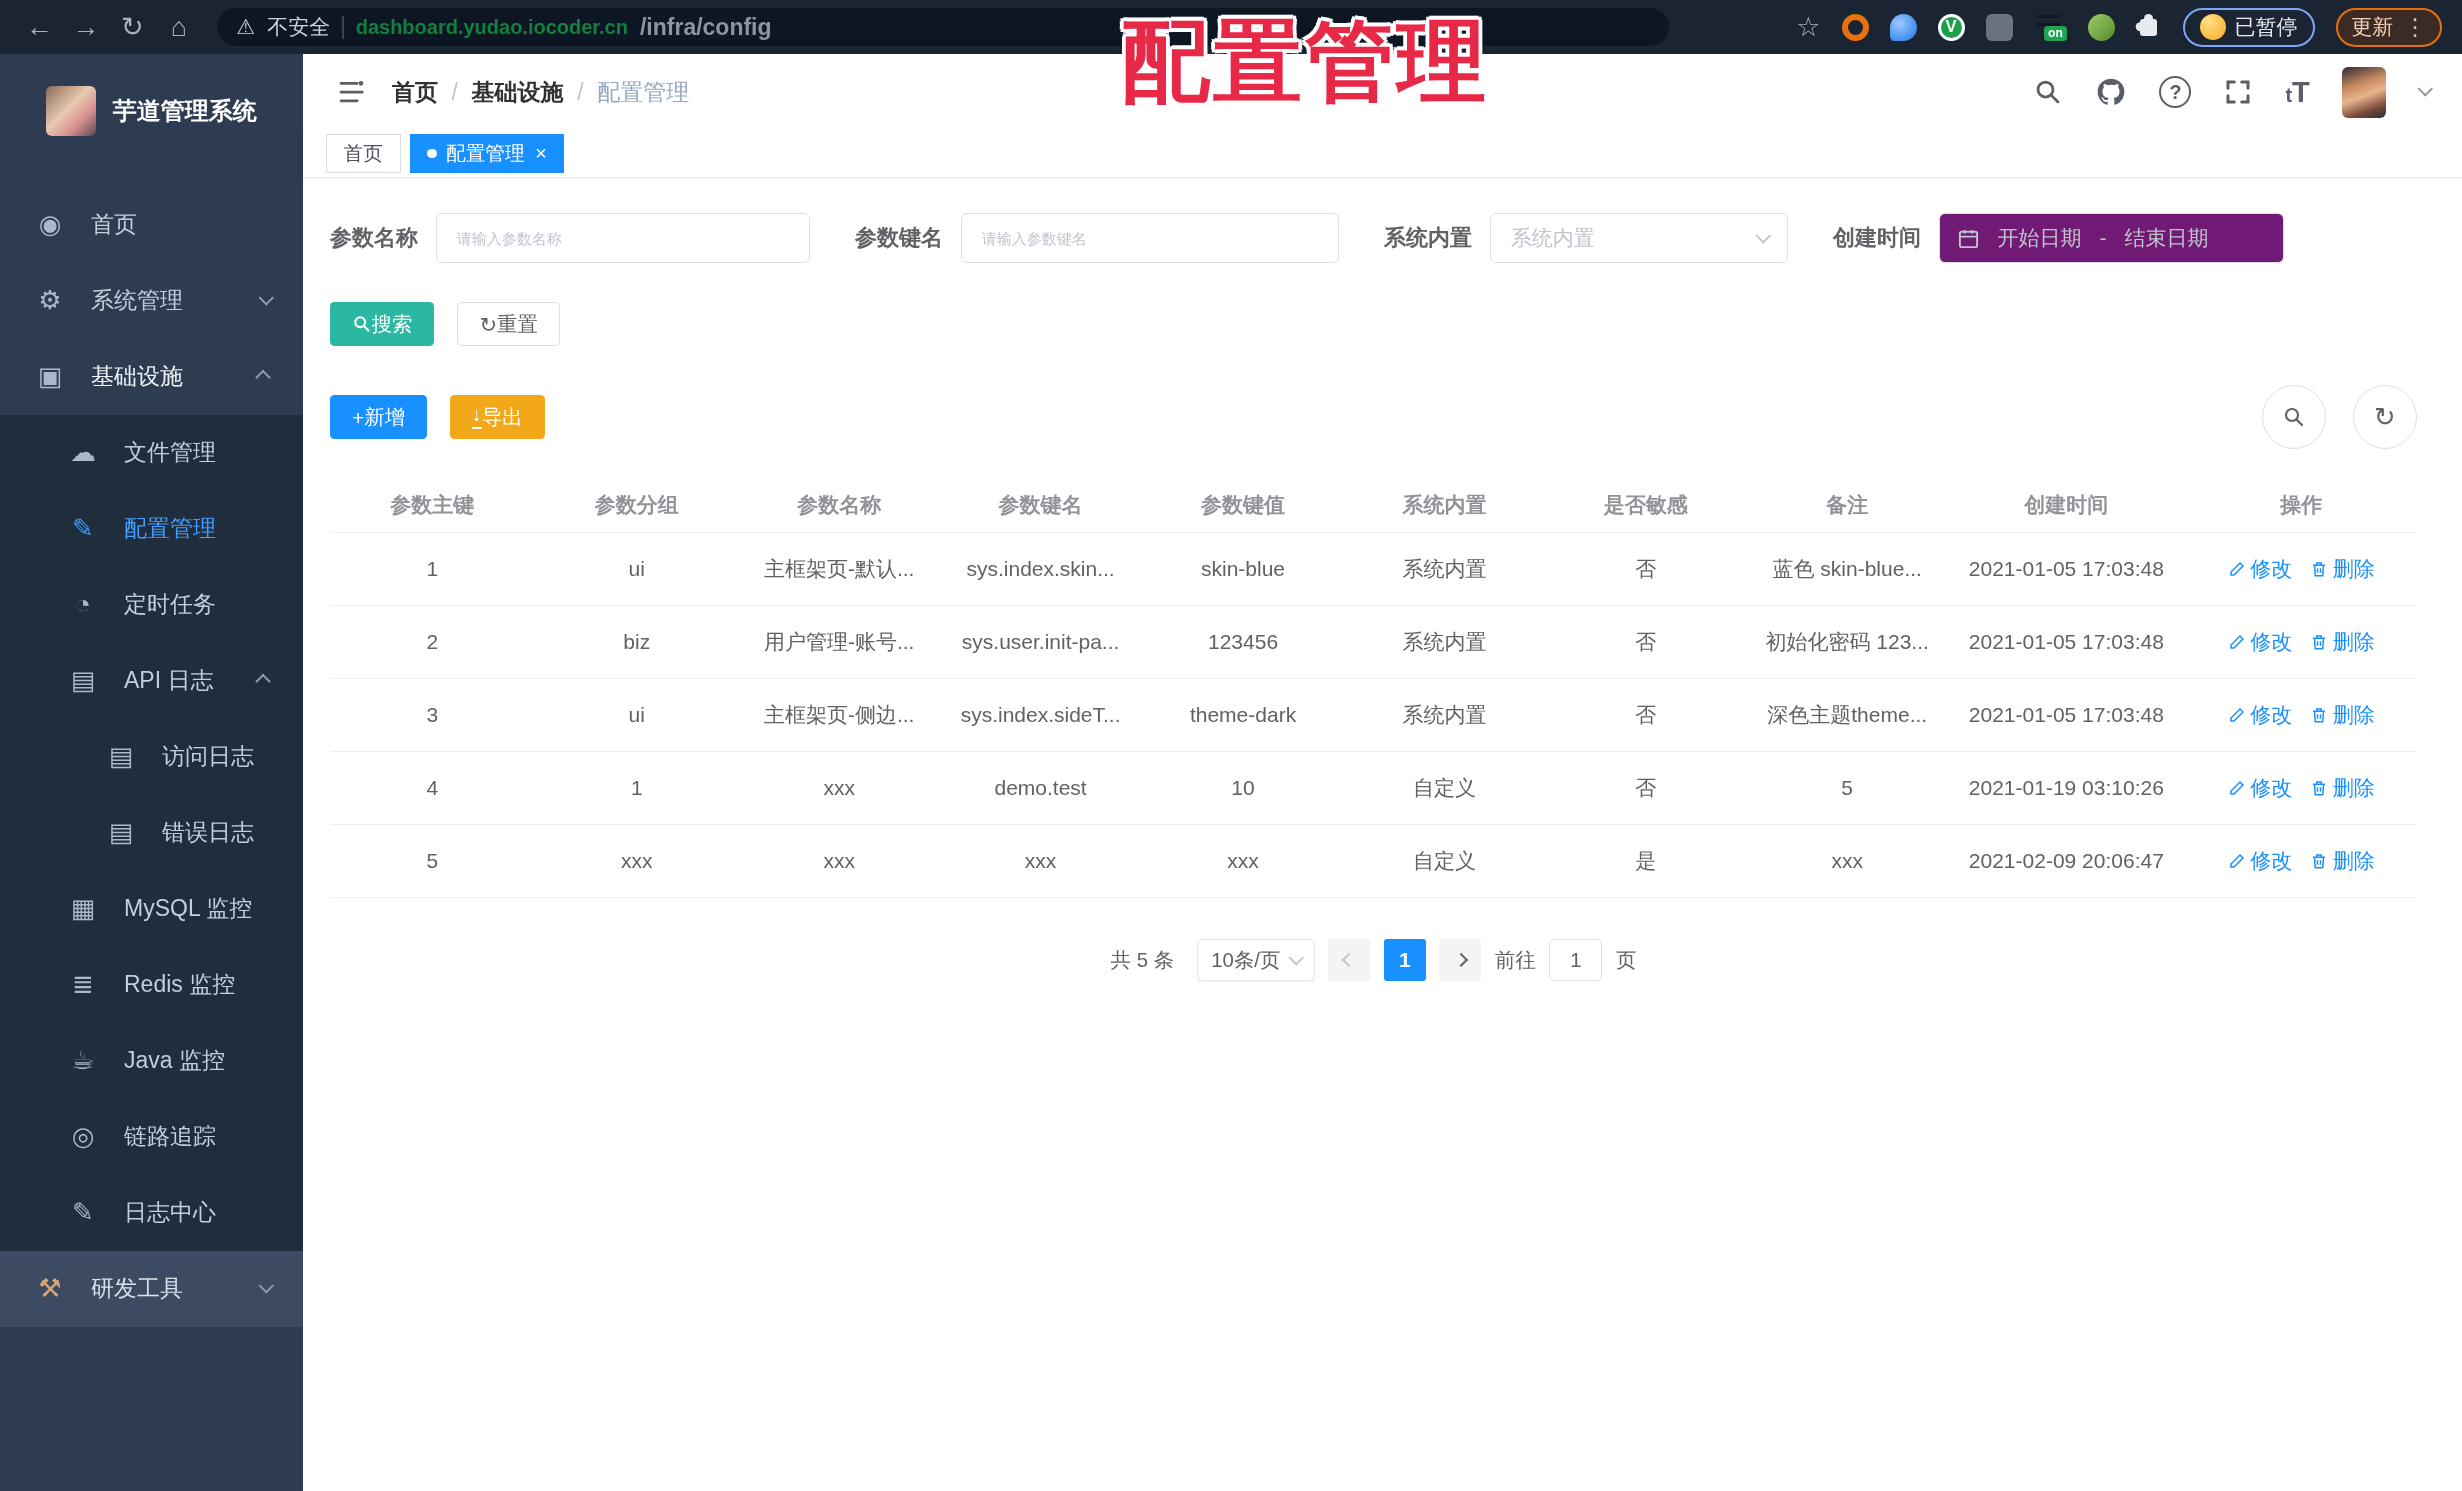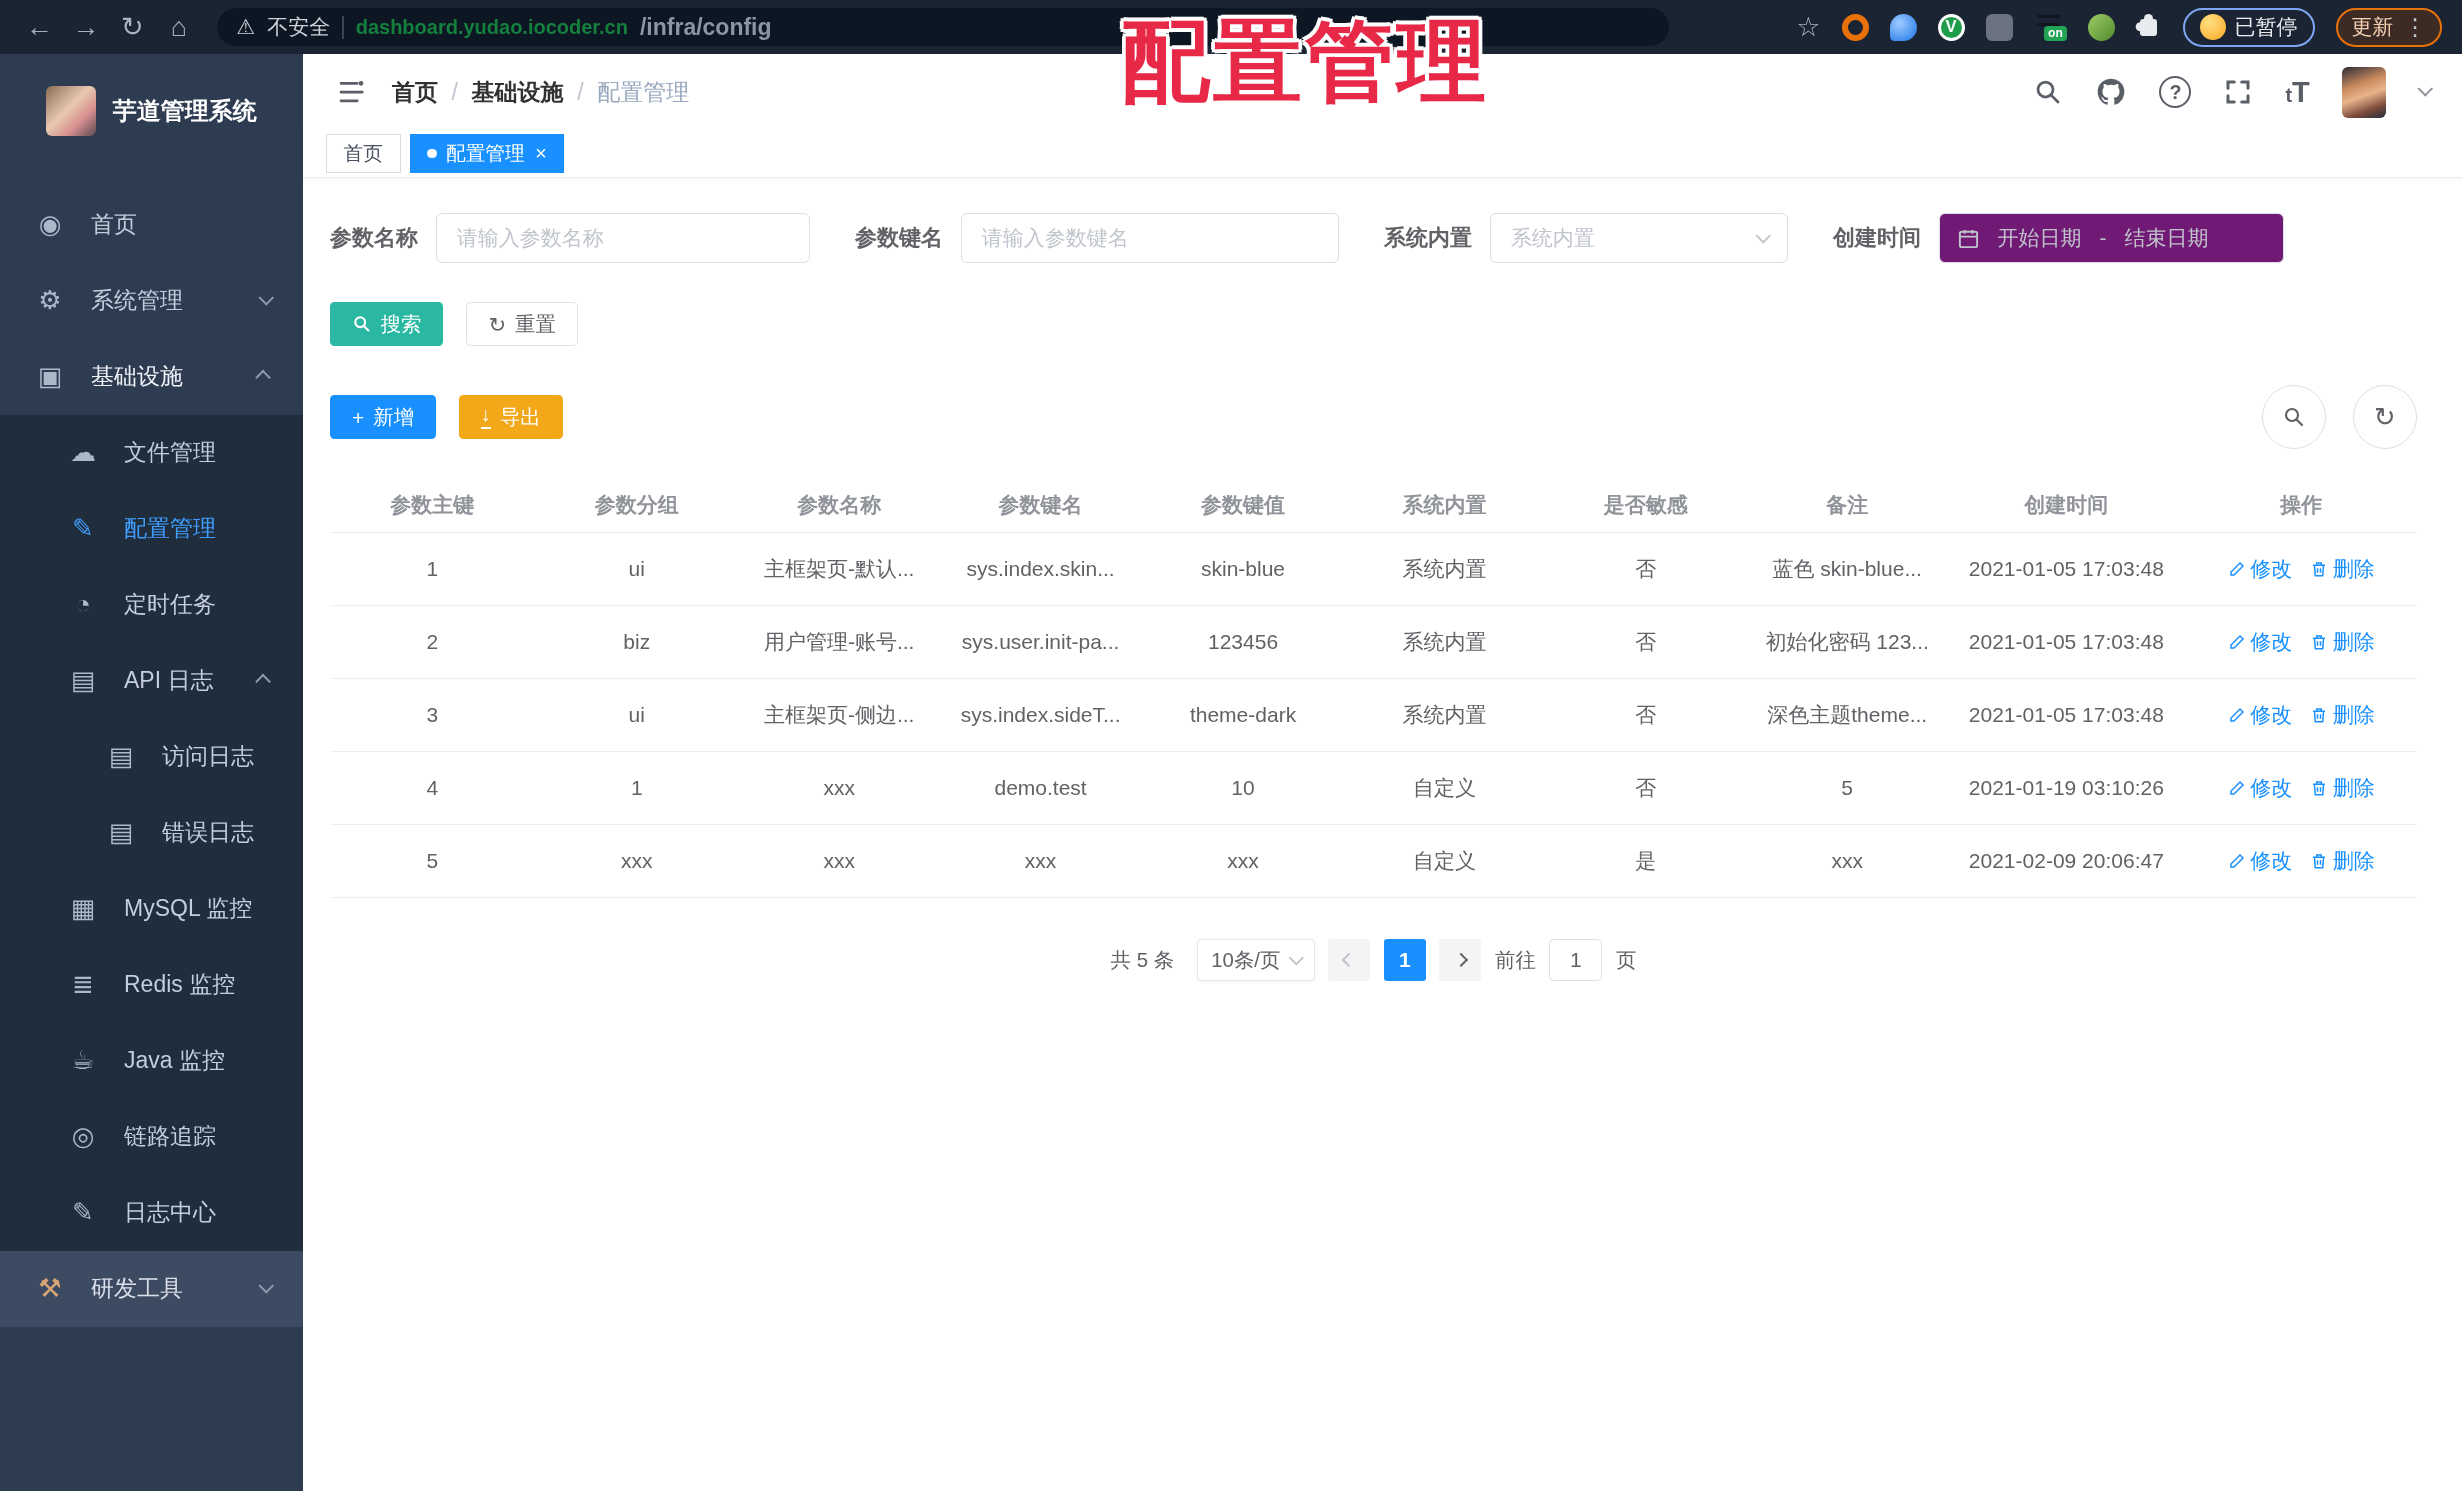--- a/index.html
+++ b/index.html
@@ -96,34 +96,34 @@
   .tag.active { background:#1890ff; border-color:#1890ff; color:#fff; }
   .tag .dot { width:9.8px; height:9.8px; border-radius:50%; background:#fff; }
   .tag .close { font-size:19.7px; margin-left:1.5px; }
 
   .content { flex:1; padding:35px 45px 0 27px; position:relative; min-width:0; }
 
   
   .search-form { display:flex; align-items:center; }
   .fgroup { display:flex; align-items:center; margin-right:45px; }
   .flabel { font-size:22px; color:#606266; font-weight:bold; margin-right:18px; white-space:nowrap; }
-  .finput { height:50px; border:0.8px solid #dcdfe6; border-radius:6px; padding:0 19.7px; font-size:21px;
+  .finput { height:50px; border:0.8px solid #dcdfe6; border-radius:6px; padding:0 19.7px; font-size:15px;
     color:#606266; outline:none; background:#fff; font-family:inherit; }
   .finput::placeholder { color:#c0c4cc; }
   .fselect { width:298px; height:50px; border:0.8px solid #dcdfe6; border-radius:6px; padding:0 19.7px;
     display:flex; align-items:center; justify-content:space-between; color:#c0c4cc; font-size:21px; background:#fff; }
   .fselect .chev { color:#c0c4cc; }
   .fdate { width:345px; height:50px; border:0.8px solid #dcdfe6; border-radius:6px; padding:0 16.6px;
     display:flex; align-items:center; gap:18px; color:#c0c4cc; font-size:21px; background:#701a75; }
   .fdate .dsep { flex:none; }
   .fdate .dtxt { white-space:nowrap; }
 
   
   .btn-row { display:flex; align-items:center; margin-top:39px; }
-  .btn { height:44px; border-radius:4.5px; display:flex; align-items:center; gap:9px; padding:0 21px;
+  .btn { height:44px; border-radius:4.5px; display:flex; align-items:center; gap:0; padding:0 21px;
     font-size:20.4px; border:0.8px solid transparent;justify-content:flex-end; }
   .btn + .btn { margin-left:23px; }
   .btn-search { background:#2ab8a3; color:#fff; }
   .btn-reset { background:#fff; border-color:#dcdfe6; color:#606266; }
   .btn-add { background:#1890ff; color:#fff; }
   .btn-export { background:#f2a819; color:#fff; }
   .btn .uic { font-size:21px; line-height:1; }
   .dl-icon { display:inline-block; line-height:1; border-bottom:2.3px solid currentColor; padding-bottom:1.5px; font-size:19.7px; }
   .table-tools { margin-left:auto; display:flex; gap:27px; }
   .tool-circle { width:64px; height:64px; border:0.8px solid #dcdfe6; border-radius:50%;

